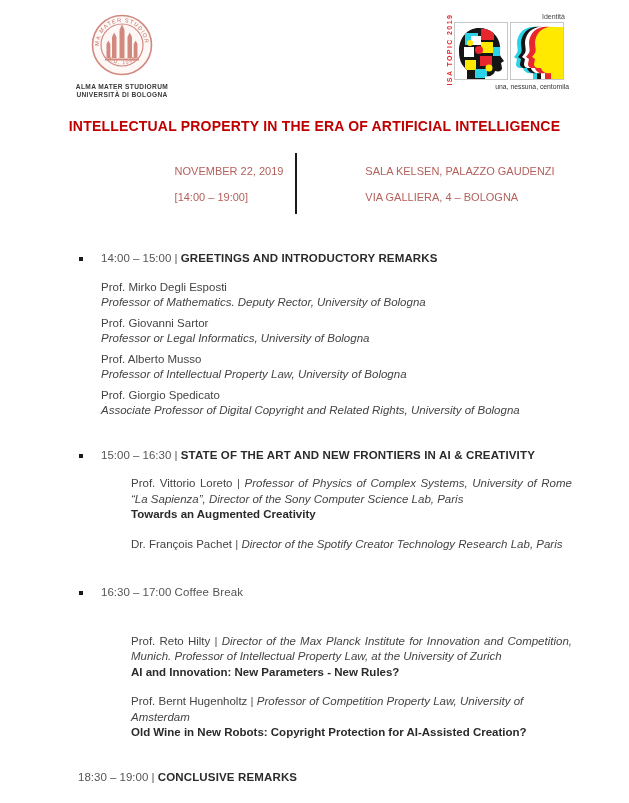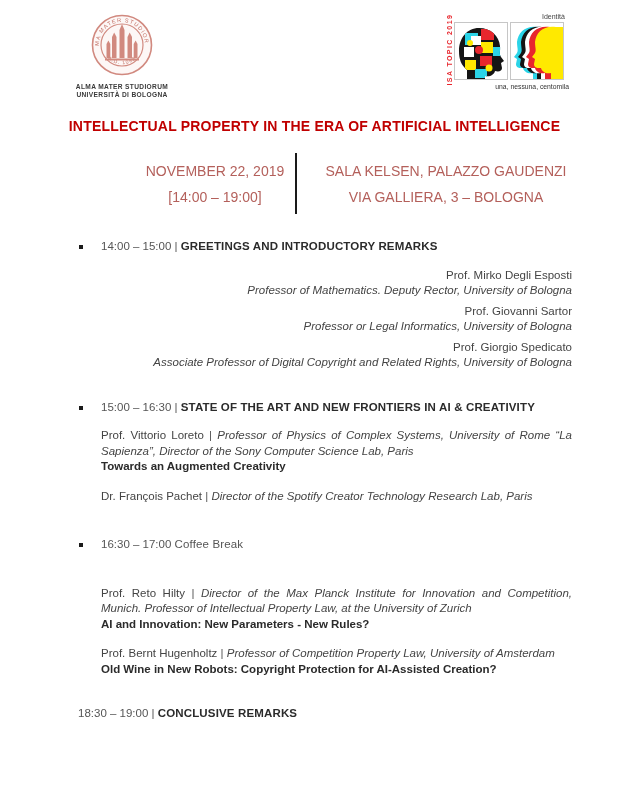--- a/index.html
+++ b/index.html
@@ -24,41 +24,41 @@
   .isa-tagline { position:absolute; top:71px; left:6px; width:122px; text-align:right; font-size:6.8px; color:#333; }
 
   
   .doc-title {
     position:absolute; top:118px; left:0; width:100%; text-align:center;
     font-size:14px; font-weight:bold; color:#c00000; letter-spacing:.2px;
   }
 
   
   .event-info { position:absolute; top:0; left:0; }
-  .info-col { position:absolute; transform:translateX(-50%); text-align:center; font-size:14px; line-height:26px; color:#b4605b; white-space:nowrap; }
+  .info-col { position:absolute; transform:translateX(-50%); font-size:11px; line-height:26px; color:#b4605b; white-space:nowrap;margin-left:14px; }
   .info-date  { left:215px; top:158px; }
   .info-venue { left:446px; top:158px; }
   .info-divider { position:absolute; left:295px; top:153px; width:2px; height:61px; background:#1a1a1a; }
 
   
   .agenda { position:absolute; left:78px; top:239px; width:494px; font-size:11.5px; line-height:15.5px; }
   .session { margin-top:29px; }
-  .session:first-child { margin-top:0;text-align:right; }
+  .session:first-child { margin-top:12px; }
   .session-coffee { margin-top:33px; }
   .session-header { display:flex; align-items:flex-start; }
   .bullet { flex:0 0 auto; width:4px; height:4px; background:#1a1a1a; margin:6px 18px 0 1px; }
   .time { color:#555555; }
   .sep { white-space:pre; color:#555555; }
   .heading { font-weight:bold; color:#2b2b2b; letter-spacing:.15px; }
   .heading-plain { font-weight:normal; color:#555555; }
   .session-body { margin-left:23px; margin-top:13px; }
   .speaker { margin-bottom:5px; }
   .name { color:#444444; }
   .role { font-style:italic; color:#444444; }
-  .talk { margin-top:14px; }
+  .talk { margin-top:14px;margin-left:30px; }
   .talk:first-child { margin-top:0; }
   .talk-line { color:#444444; }
   .talk-line.justify { text-align:justify; }
   .talk-title { font-weight:bold; color:#2b2b2b; }
 </style>
 </head>
 <body>
 
 <div class="page">
 
@@ -143,21 +143,21 @@
   <div class="doc-title">INTELLECTUAL PROPERTY IN THE ERA OF ARTIFICIAL INTELLIGENCE</div>
 
   <div class="event-info">
     <div class="info-col info-date">
       <div>NOVEMBER 22, 2019</div>
       <div>[14:00 – 19:00]</div>
     </div>
     <div class="info-divider"></div>
     <div class="info-col info-venue">
       <div>SALA KELSEN, PALAZZO GAUDENZI</div>
-      <div>VIA GALLIERA, 3 – BOLOGNA</div>
+      <div>VIA GALLIERA, 4 – BOLOGNA</div>
     </div>
   </div>
 
   <div class="agenda">
 
     <div class="session">
       <div class="session-header">
         <span class="bullet"></span>
         <span>
           <span class="time">14:00 – 15:00</span><span class="sep"> | </span><span class="heading">GREETINGS AND INTRODUCTORY REMARKS</span>
@@ -166,20 +166,24 @@
       <div class="session-body">
         <div class="speaker">
           <div class="name">Prof. Mirko Degli Esposti</div>
           <div class="role">Professor of Mathematics. Deputy Rector, University of Bologna</div>
         </div>
         <div class="speaker">
           <div class="name">Prof. Giovanni Sartor</div>
           <div class="role">Professor or Legal Informatics, University of Bologna</div>
         </div>
         <div class="speaker">
+          <div class="name">Prof. Alberto Musso</div>
+          <div class="role">Professor of Intellectual Property Law, University of Bologna</div>
+        </div>
+        <div class="speaker">
           <div class="name">Prof. Giorgio Spedicato</div>
           <div class="role">Associate Professor of Digital Copyright and Related Rights, University of Bologna</div>
         </div>
       </div>
     </div>
 
     <div class="session">
       <div class="session-header">
         <span class="bullet"></span>
         <span>

